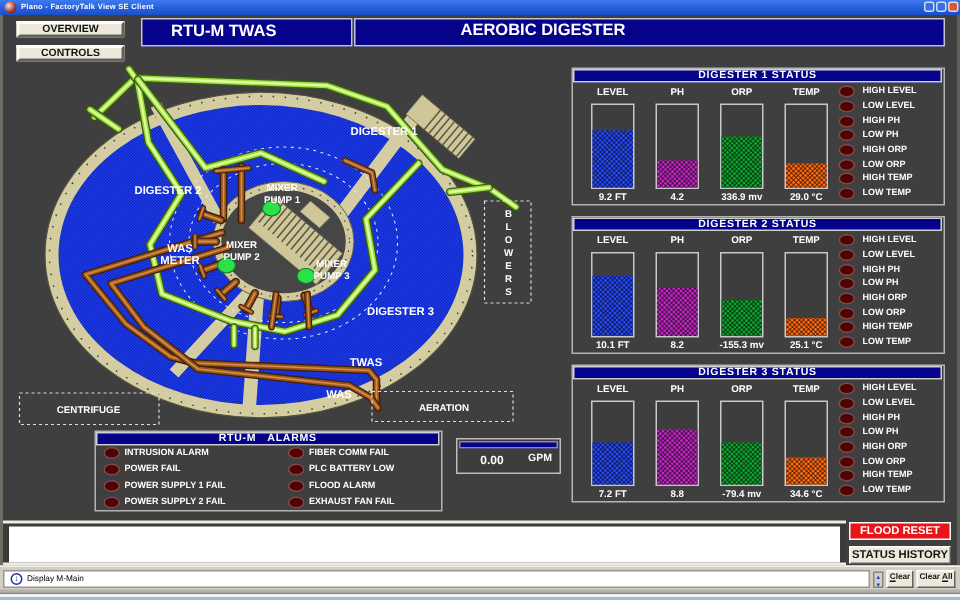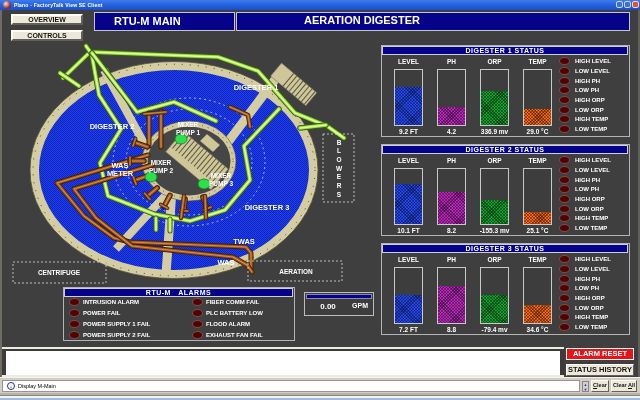--- a/index.html
+++ b/index.html
@@ -39,25 +39,25 @@
 <div style="position:absolute;left:624px;top:1px;width:7px;height:7px;background:#3a6fe0;border:1px solid #cdddf8;border-radius:2px;"></div>
 
 <div style="position:absolute;left:632px;top:1px;width:7px;height:7px;background:#d8553a;border:1px solid #f0d8cc;border-radius:2px;"></div>
 
 <div style="position:absolute;left:0;top:10px;width:640px;height:367px;background:#3f3f3f;border-left:2px solid #6e6c64;border-right:2px solid #62605a;"></div>
 
 <div class="btn3d" style="left:11px;top:14px;width:72px;height:11px;font-size:7px;line-height:8px;">OVERVIEW</div>
 
 <div class="btn3d" style="left:11px;top:30px;width:72px;height:11px;font-size:7px;line-height:8px;">CONTROLS</div>
 
-<div style="position:absolute;left:94px;top:12px;width:141px;height:19px;background:#04038a;border:1px solid #c4c4cc;color:#fff;font-size:11px;font-weight:bold;line-height:17px;padding-left:19px;">RTU-M MAIN</div>
+<div style="position:absolute;left:94px;top:12px;width:141px;height:19px;background:#04038a;border:1px solid #c4c4cc;color:#fff;font-size:11px;font-weight:bold;line-height:17px;padding-left:19px;">RTU-M TWAS</div>
 
 <div style="position:absolute;left:236px;top:12px;width:394px;height:19px;background:#04038a;border:1px solid #c4c4cc;"></div>
 
-<div style="position:absolute;left:262px;top:12px;width:200px;height:19px;color:#fff;font-size:11px;font-weight:bold;text-align:center;line-height:17px;">AERATION DIGESTER</div>
+<div style="position:absolute;left:262px;top:12px;width:200px;height:19px;color:#fff;font-size:11px;font-weight:bold;text-align:center;line-height:17px;">AEROBIC DIGESTER</div>
 
 <svg style="position:absolute;left:0;top:40px;" width="400" height="250" viewBox="0 40 400 250">
 <defs>
         <pattern id="wat" width="2" height="2" patternUnits="userSpaceOnUse">
           <rect width="2" height="2" fill="#2040f0"></rect>
           <rect width="1" height="1" fill="#0e24bc"></rect>
           <rect x="1" y="1" width="1" height="1" fill="#0e24bc"></rect>
         </pattern>
       </defs>
 
@@ -601,21 +601,21 @@
 <div style="position:absolute;left:306px;top:294px;width:66px;height:5px;background:#04038a;border:1px solid #8888aa;"></div>
 
 <div style="position:absolute;left:308px;top:302px;width:40px;color:#fff;font-size:8px;font-weight:bold;text-align:center;">0.00</div>
 
 <div style="position:absolute;left:348px;top:302px;width:24px;color:#fff;font-size:7px;font-weight:bold;text-align:center;">GPM</div>
 
 <div style="position:absolute;left:2px;top:347px;width:562px;height:30px;background:#3c3b37;border-top:2px solid #edece3;border-bottom:2px solid #edece3;"></div>
 
 <div style="position:absolute;left:6px;top:351px;width:554px;height:24px;background:#ffffff;"></div>
 
-<div style="position:absolute;left:566px;top:348px;width:68px;height:12px;background:#e81418;border:1px solid #fafafa;color:#fff;font-size:7.5px;font-weight:bold;text-align:center;line-height:10px;">ALARM RESET</div>
+<div style="position:absolute;left:566px;top:348px;width:68px;height:12px;background:#e81418;border:1px solid #fafafa;color:#fff;font-size:7.5px;font-weight:bold;text-align:center;line-height:10px;">FLOOD RESET</div>
 
 <div class="btn3d" style="left:566px;top:364px;width:68px;height:12px;font-size:7.5px;line-height:9px;border-width:1px;">STATUS HISTORY</div>
 
 <div style="position:absolute;left:0;top:377px;width:640px;height:16px;background:#d2cec6;border-top:1px solid #f4f2ec;"></div>
 
 <div style="position:absolute;left:2px;top:380px;width:578px;height:12px;background:#fff;border:1px solid #9a968e;"></div>
 
 <div style="position:absolute;left:7px;top:382px;width:8px;height:8px;border-radius:50%;border:1px solid #2030a0;color:#2030a0;font-size:6px;font-weight:bold;text-align:center;line-height:7px;">↓</div>
 
 <div style="position:absolute;left:18px;top:383px;color:#000;font-size:5.5px;">Display M-Main</div>

